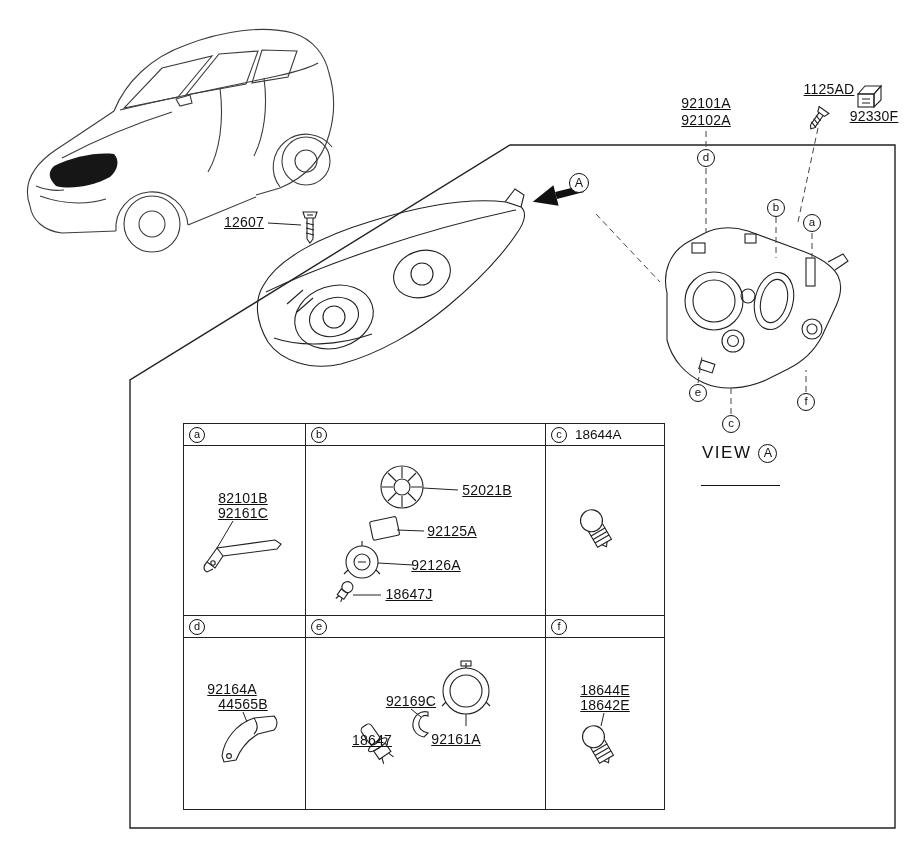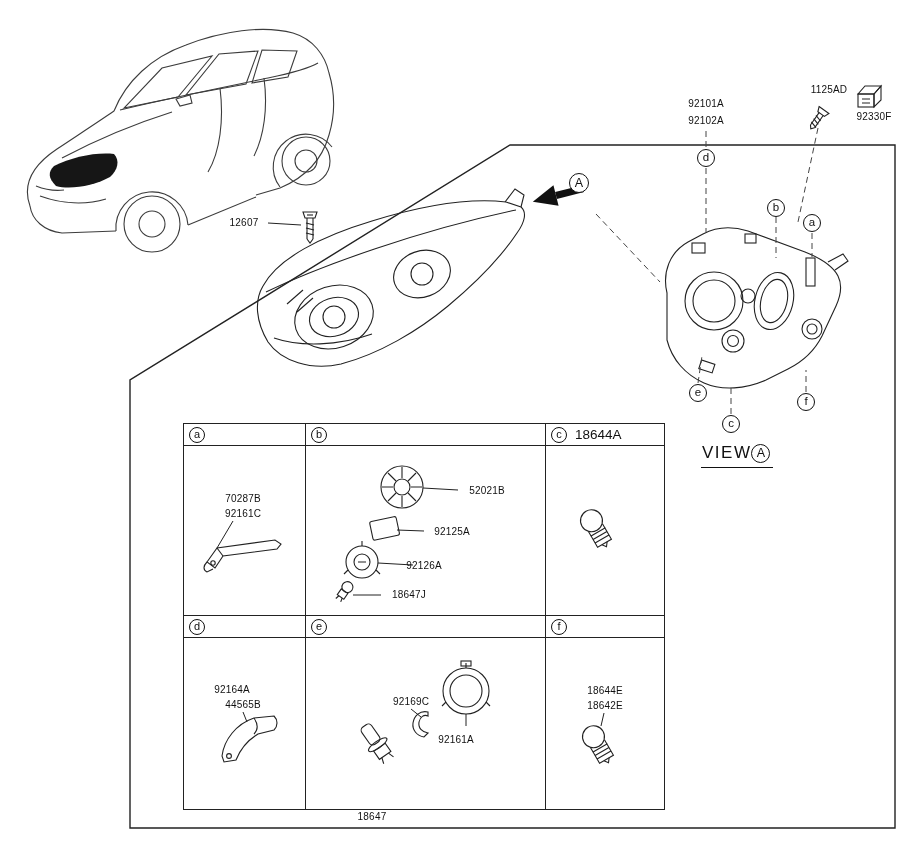--- a/index.html
+++ b/index.html
@@ -6,35 +6,35 @@
   html,body { background:#fff; }
   body {
     width:924px; height:848px; position:relative; overflow:hidden;
     font-family:"Liberation Sans", sans-serif; color:#111;
   }
   .stage { position:absolute; left:0; top:0; width:924px; height:848px; }
   svg.art { position:absolute; left:0; top:0; z-index:1; }
 
   .lbl {
     position:absolute; transform:translate(-50%,-50%);
-    font-size:10px; letter-spacing:.2px; white-space:nowrap; z-index:3;
+    font-size:14px; letter-spacing:.2px; white-space:nowrap; z-index:3;text-decoration:underline;
   }
   .callout {
     position:absolute; width:18px; height:18px; border:1.3px solid #111;
     border-radius:50%; background:#fff; display:flex; align-items:center;
     justify-content:center; font-size:11.5px; line-height:1;
     transform:translate(-50%,-50%); z-index:3;
   }
   .callout.big { width:20px; height:20px; font-size:12.5px; }
 
   .viewtag {
     position:absolute; left:701px; top:443px; z-index:3;
-    display:flex; align-items:center; 
+    display:flex; align-items:center; gap:7px;
     font-size:17px; letter-spacing:1.5px;
-    border-bottom:1.3px solid #111; padding:0 3px 4px 1px;
+    border-bottom:1.3px solid #111; padding:0 3px 22px 1px;
   }
   .viewtag .vc {
     width:19px; height:19px; border:1.3px solid #111; border-radius:50%;
     background:#fff; display:flex; align-items:center; justify-content:center;
     font-size:12.5px; letter-spacing:0;
   }
 
   .parts-table {
     position:absolute; left:183px; top:423px; width:482px; height:387px;
     border:1.4px solid #222; display:grid;
@@ -295,31 +295,31 @@
     <div class="pt-cell pt-head bb">
       <span class="hc">f</span>
       <span></span>
     </div>
 
     <div class="pt-cell br"></div>
     <div class="pt-cell br"></div>
     <div class="pt-cell"></div>
   </div>
 
-  <div class="lbl" style="left:243px;top:498px">70287B</div>
+  <div class="lbl" style="left:243px;top:498px">82101B</div>
   <div class="lbl" style="left:243px;top:513px">92161C</div>
 
   <div class="lbl" style="left:487px;top:490px">52021B</div>
   <div class="lbl" style="left:452px;top:531px">92125A</div>
-  <div class="lbl" style="left:424px;top:565px">92126A</div>
+  <div class="lbl" style="left:436px;top:565px">92126A</div>
   <div class="lbl" style="left:409px;top:594px">18647J</div>
 
   <div class="lbl" style="left:232px;top:689px">92164A</div>
   <div class="lbl" style="left:243px;top:704px">44565B</div>
 
   <div class="lbl" style="left:411px;top:701px">92169C</div>
   <div class="lbl" style="left:456px;top:739px">92161A</div>
-  <div class="lbl" style="left:372px;top:816px">18647</div>
+  <div class="lbl" style="left:372px;top:740px">18647</div>
 
   <div class="lbl" style="left:605px;top:690px">18644E</div>
   <div class="lbl" style="left:605px;top:705px">18642E</div>
 
 </div>
 
 </body></html>

